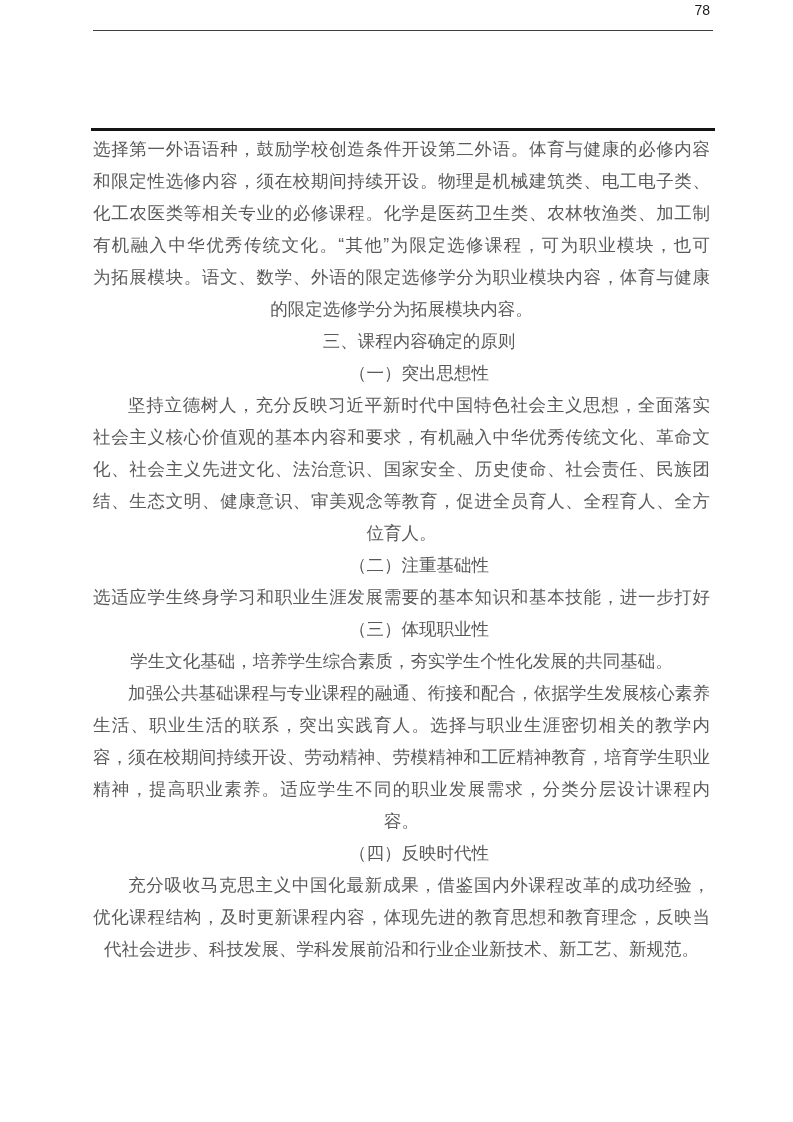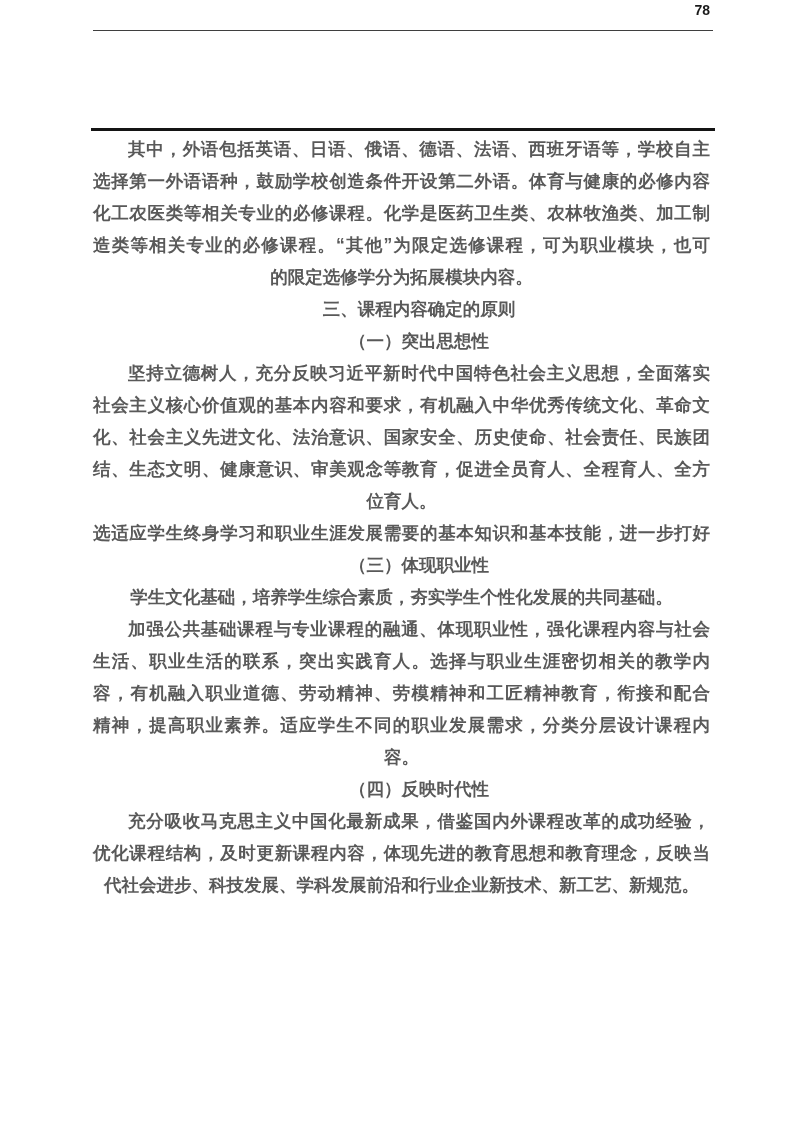--- a/index.html
+++ b/index.html
@@ -7,21 +7,20 @@
     padding: 0;
     background: #ffffff;
   }
   .page {
     position: relative;
     width: 793px;
     height: 1122px;
     background: #ffffff;
     overflow: hidden;
     font-family: "Liberation Sans", sans-serif;
-    font-weight: bold;
   }
   .page-number {
     position: absolute;
     top: 2px;
     left: 613px;
     width: 97px;
     text-align: right;
     font-size: 14px;
     line-height: 16px;
     color: #1a1a1a;
@@ -68,38 +67,40 @@
 </style>
 </head>
 <body>
 
 <div class="page">
   <div class="page-number">78</div>
   <div class="rule-thin"></div>
   <div class="rule-thick"></div>
 
   <div class="content">
-    <div class="ln ind j">其中，外语包括英语、日语、俄语、德语、法语、西班牙语等，学校自主</div>
     <div class="ln j">选择第一外语语种，鼓励学校创造条件开设第二外语。体育与健康的必修内容</div>
+    <div class="ln j">和限定性选修内容，须在校期间持续开设。物理是机械建筑类、电工电子类、</div>
     <div class="ln j">化工农医类等相关专业的必修课程。化学是医药卫生类、农林牧渔类、加工制</div>
-    <div class="ln j">造类等相关专业的必修课程。“其他”为限定选修课程，可为职业模块，也可</div>
+    <div class="ln j">有机融入中华优秀传统文化。“其他”为限定选修课程，可为职业模块，也可</div>
+    <div class="ln j">为拓展模块。语文、数学、外语的限定选修学分为职业模块内容，体育与健康</div>
     <div class="ln">的限定选修学分为拓展模块内容。</div>
     <div class="ln ind">三、课程内容确定的原则</div>
     <div class="ln ind">（一）突出思想性</div>
     <div class="ln ind j">坚持立德树人，充分反映习近平新时代中国特色社会主义思想，全面落实</div>
     <div class="ln j">社会主义核心价值观的基本内容和要求，有机融入中华优秀传统文化、革命文</div>
     <div class="ln j">化、社会主义先进文化、法治意识、国家安全、历史使命、社会责任、民族团</div>
     <div class="ln j">结、生态文明、健康意识、审美观念等教育，促进全员育人、全程育人、全方</div>
     <div class="ln">位育人。</div>
+    <div class="ln ind">（二）注重基础性</div>
     <div class="ln j">选适应学生终身学习和职业生涯发展需要的基本知识和基本技能，进一步打好</div>
     <div class="ln ind">（三）体现职业性</div>
     <div class="ln">学生文化基础，培养学生综合素质，夯实学生个性化发展的共同基础。</div>
-    <div class="ln ind j">加强公共基础课程与专业课程的融通、体现职业性，强化课程内容与社会</div>
+    <div class="ln ind j">加强公共基础课程与专业课程的融通、衔接和配合，依据学生发展核心素养</div>
     <div class="ln j">生活、职业生活的联系，突出实践育人。选择与职业生涯密切相关的教学内</div>
-    <div class="ln j">容，有机融入职业道德、劳动精神、劳模精神和工匠精神教育，衔接和配合</div>
+    <div class="ln j">容，须在校期间持续开设、劳动精神、劳模精神和工匠精神教育，培育学生职业</div>
     <div class="ln j">精神，提高职业素养。适应学生不同的职业发展需求，分类分层设计课程内</div>
     <div class="ln">容。</div>
     <div class="ln ind">（四）反映时代性</div>
     <div class="ln ind j">充分吸收马克思主义中国化最新成果，借鉴国内外课程改革的成功经验，</div>
     <div class="ln j">优化课程结构，及时更新课程内容，体现先进的教育思想和教育理念，反映当</div>
     <div class="ln">代社会进步、科技发展、学科发展前沿和行业企业新技术、新工艺、新规范。</div>
   </div>
 </div>
 
 </body></html>

